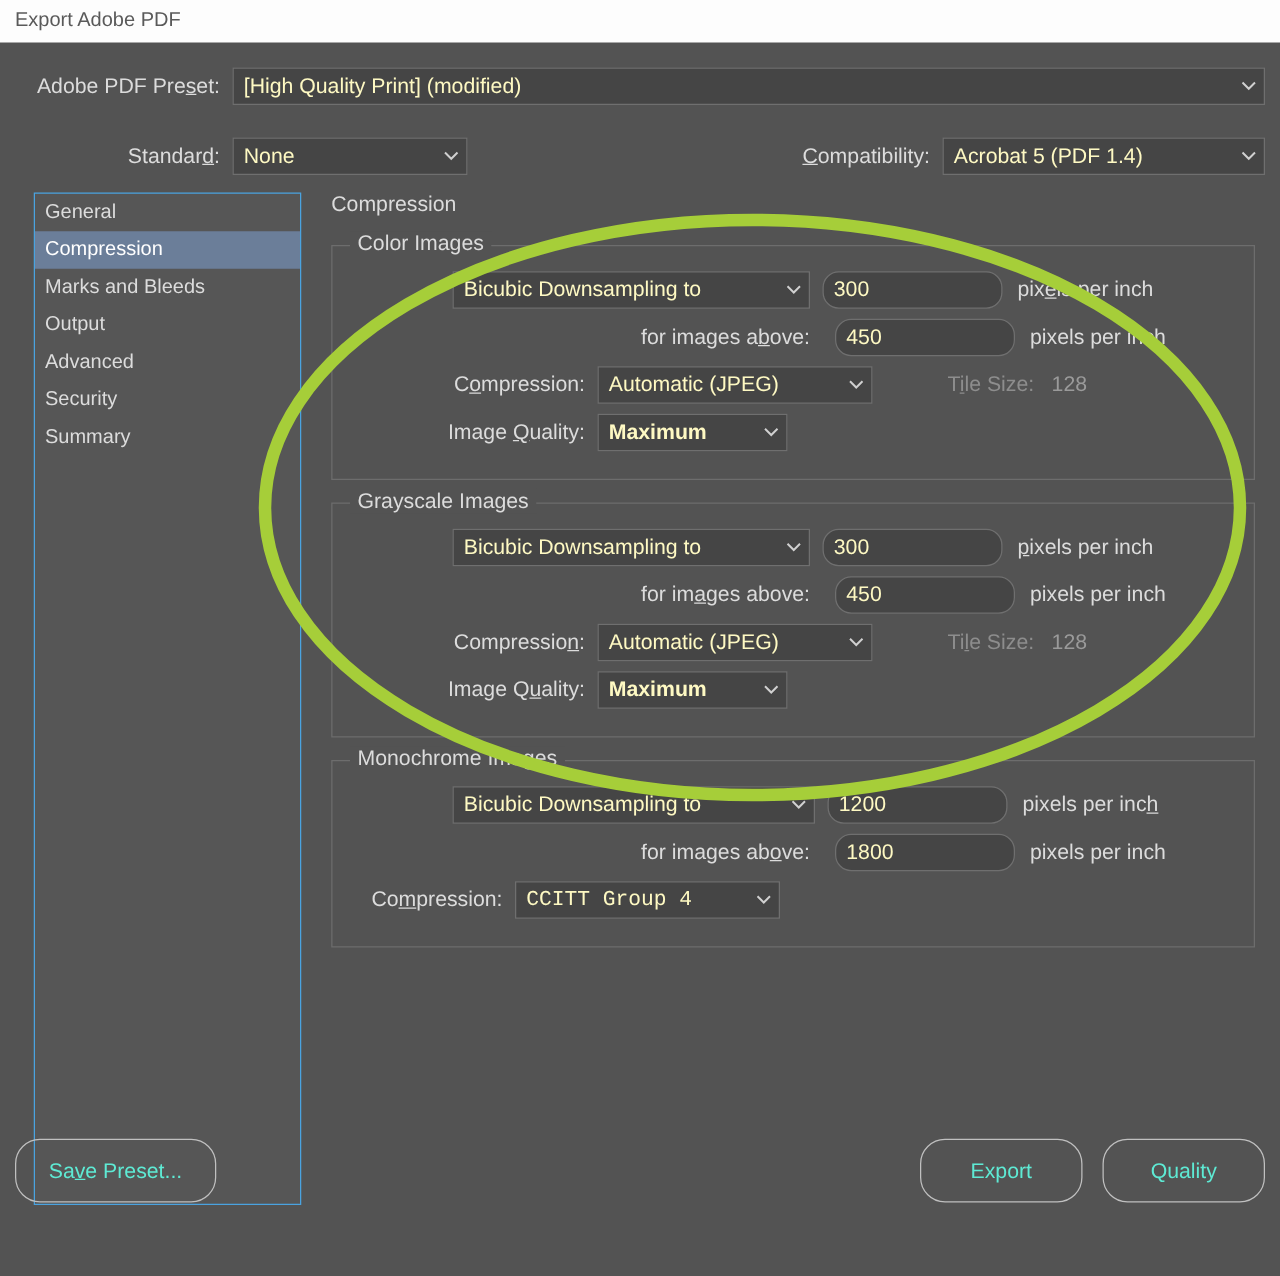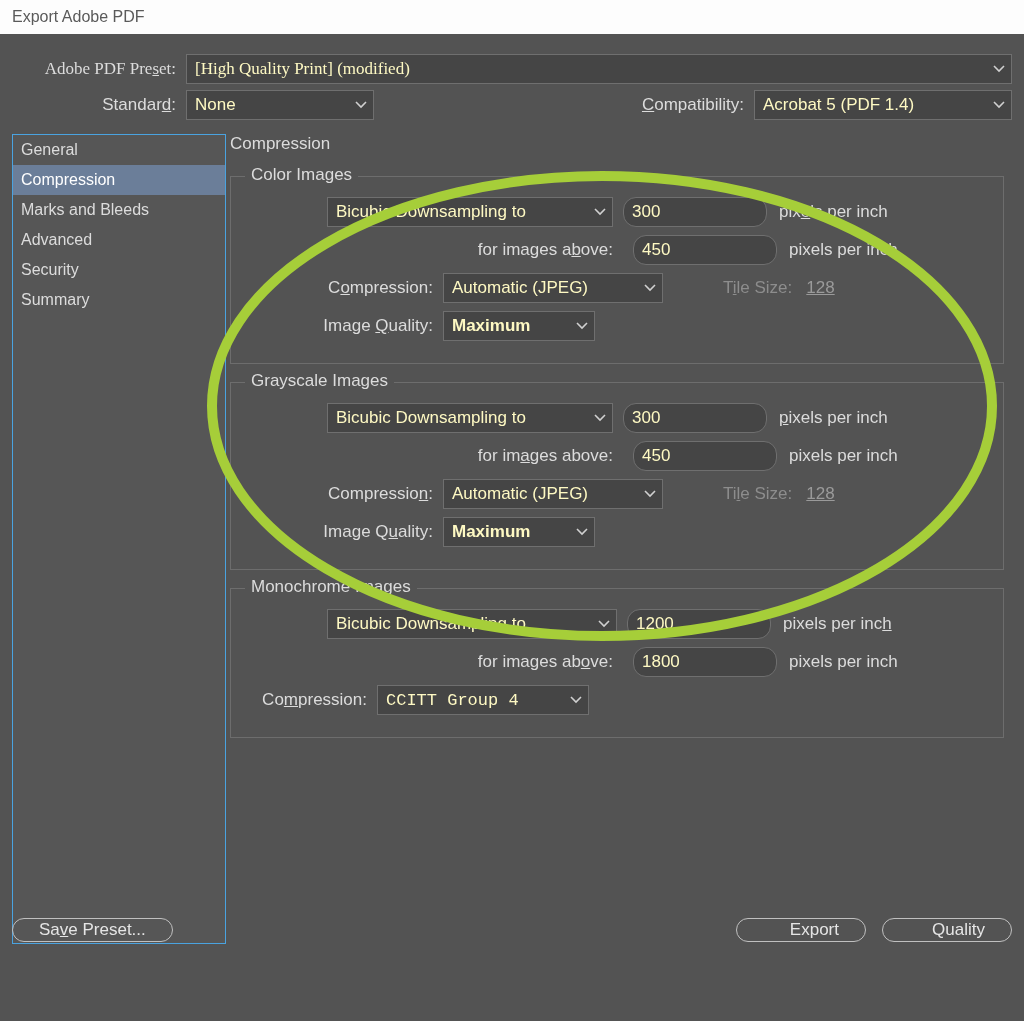--- a/index.html
+++ b/index.html
@@ -46,31 +46,32 @@
   }
   .select .chev {
     position: absolute;
     right: 6px;
     top: 50%;
     transform: translateY(-50%);
     pointer-events: none;
   }
   .chev svg, .check svg { display: block; }
   .input-text { flex: 1; }
-  .toprow { margin-bottom: 6px; font-family: Liberation Serif, serif; }
+  .toprow { margin-bottom: 26px; }
   .toprow .label { width: 174px; }
   .toprow .select-preset { flex: 1; }
   .secondrow .select { width: 188px; }
   .secondrow .gap { flex: 1; }
   .secondrow .lbl-compat { padding-right: 10px; }
 
   .body-area {
     display: flex;
     margin-top: 14px;
-    gap: 4px;
+    gap: 24px;
+    margin-left: 15px;
   }
   .sidebar {
     width: 214px;
     height: 810px;
     border: 1px solid #4aa3e0;
     background: #565656;
     font-size: 16px;
   }
   .sidebar-item {
     padding: 6px 8px;
@@ -113,21 +114,20 @@
   .ppi { margin-left: 12px; white-space: nowrap; }
   .lbl-above { width: 378px; text-align: right; padding-right: 0; }
   .sel-comp { width: 220px; }
   .sel-qual { width: 152px; font-weight: bold; }
   .tile-lbl { color: #8d8d8d; margin-left: 60px; }
   .tile-val {
     color: #9a9a9a;
     margin-left: 6px;
     height: 30px; line-height: 30px; padding: 0 8px;
     width: 78px;
-    text-decoration: underline;
   }
   .mono .sel-downsample { width: 290px; }
   .mono .sel-comp { width: 212px; font-family: Liberation Mono, monospace; }
   .checks { display: flex; justify-content: space-between; padding: 4px 8px; }
   .check {
     display: flex; align-items: center; gap: 8px;
   }
   .checkbox {
     width: 17px; height: 17px; border: 1px solid #8a8a8a;
     background: #454545;
@@ -138,26 +138,26 @@
     position: absolute;
     bottom: 14px;
     left: 12px;
     right: 12px;
     display: flex;
     align-items: center;
   }
   .btn {
     border: 1.5px solid #c0c0c0;
     border-radius: 20px;
-    height: 24px;
+    height: 51px;
     padding: 0 26px;
     display: inline-flex;
     align-items: center;
-    justify-content: flex-end;
-    color: #e5e5e5;
+    justify-content: center;
+    color: #5eead4;
     background: transparent;
   }
   .btn-gap { flex: 1; }
   .ellipse-overlay {
     position: absolute;
     left: 200px;
     top: 130px;
     width: 805px;
     height: 485px;
     pointer-events: none;
@@ -205,20 +205,21 @@
           </svg>
         </span>
     </div>
   </div>
 
   <div class="body-area">
     <div class="sidebar" id="sidebar">
         <div class="sidebar-item">General</div>
         <div class="sidebar-item active">Compression</div>
         <div class="sidebar-item">Marks and Bleeds</div>
+        <div class="sidebar-item">Output</div>
         <div class="sidebar-item">Advanced</div>
         <div class="sidebar-item">Security</div>
         <div class="sidebar-item">Summary</div>
       </div>
 
     <div class="panel">
       <div class="panel-title">Compression</div>
 
       <div class="grp">
         <div class="grp-title">Color Images</div>

